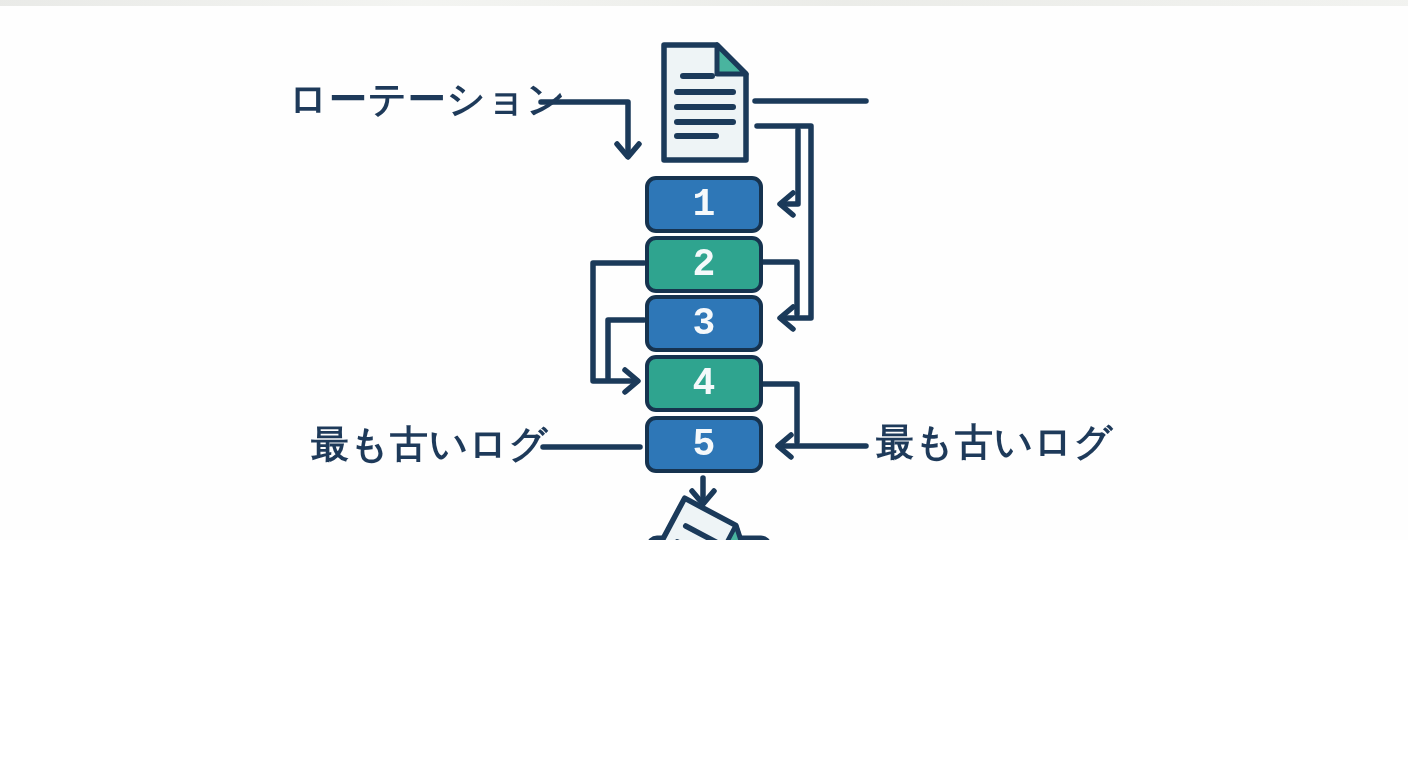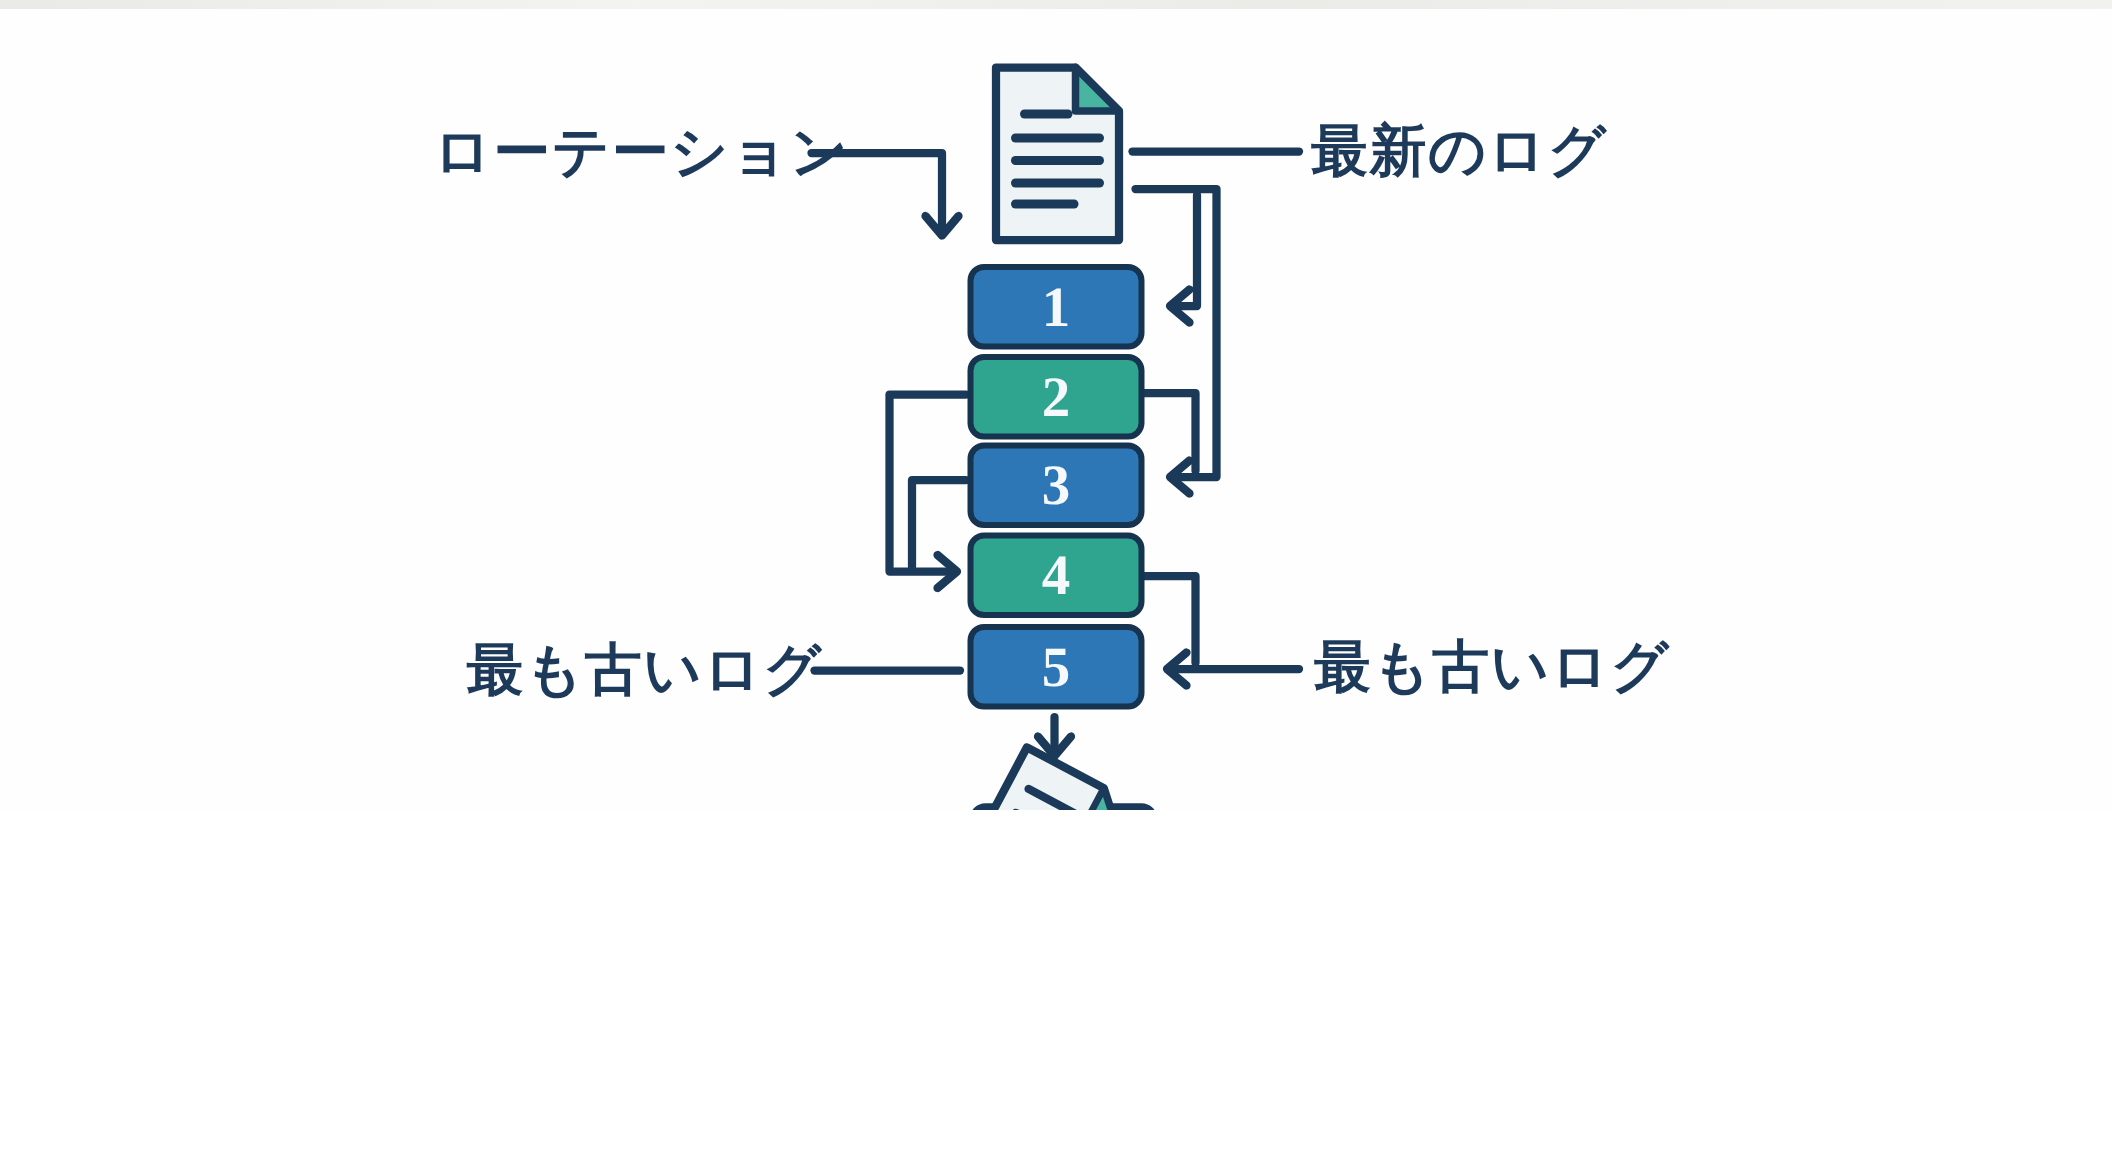--- a/index.html
+++ b/index.html
@@ -1,18 +1,18 @@
 <!DOCTYPE html>
 <html><head>
 <meta charset="utf-8">
 <style>
   html,body{margin:0;padding:0;background:#ffffff;}
   .canvas{
     position:relative;width:1408px;height:540px;background:#fefefe;overflow:hidden;
-    font-family:Liberation Serif, serif;
+    font-family:Liberation Mono, monospace;
   }
   .top-edge{
     position:absolute;top:0;left:0;width:100%;height:6px;
     background:linear-gradient(90deg,#e7e8e5,#f2f3f0 30%,#e9eae6 60%,#f0f1ee);
     opacity:.9;
   }
   svg.linework{position:absolute;top:0;left:0;width:1408px;height:768px;}
   .line{fill:none;stroke:#1b3a5a;stroke-width:5.5;stroke-linecap:round;stroke-linejoin:round;}
   .label{
     position:absolute;font-weight:700;font-size:38px;line-height:44px;
@@ -97,21 +97,20 @@
         <rect x="-5" y="-56" width="27" height="114" rx="9" fill="#e9f1f5" stroke="#1b3a5a" stroke-width="4"></rect>
       </g>
       <g stroke="#1b3a5a" stroke-width="6" stroke-linecap="round">
         <path d="M 532 730 L 806 730"></path>
         <path d="M 818 730 L 847 730"></path>
       </g>
     </g>
   </svg>
 
   <div class="label" style="left:289px;top:80px">ローテーション</div>
-  <div class="label" style="left:874px;top:79px">最新のログ</div>
   <div class="label" style="left:311px;top:425px">最も古いログ</div>
   <div class="label" style="left:876px;top:423px">最も古いログ</div>
 
   <div class="stack-box box-blue pos-1">1</div>
   <div class="stack-box box-teal pos-2">2</div>
   <div class="stack-box box-blue pos-3">3</div>
   <div class="stack-box box-teal pos-4">4</div>
   <div class="stack-box box-blue pos-5">5</div>
 
 </div>

